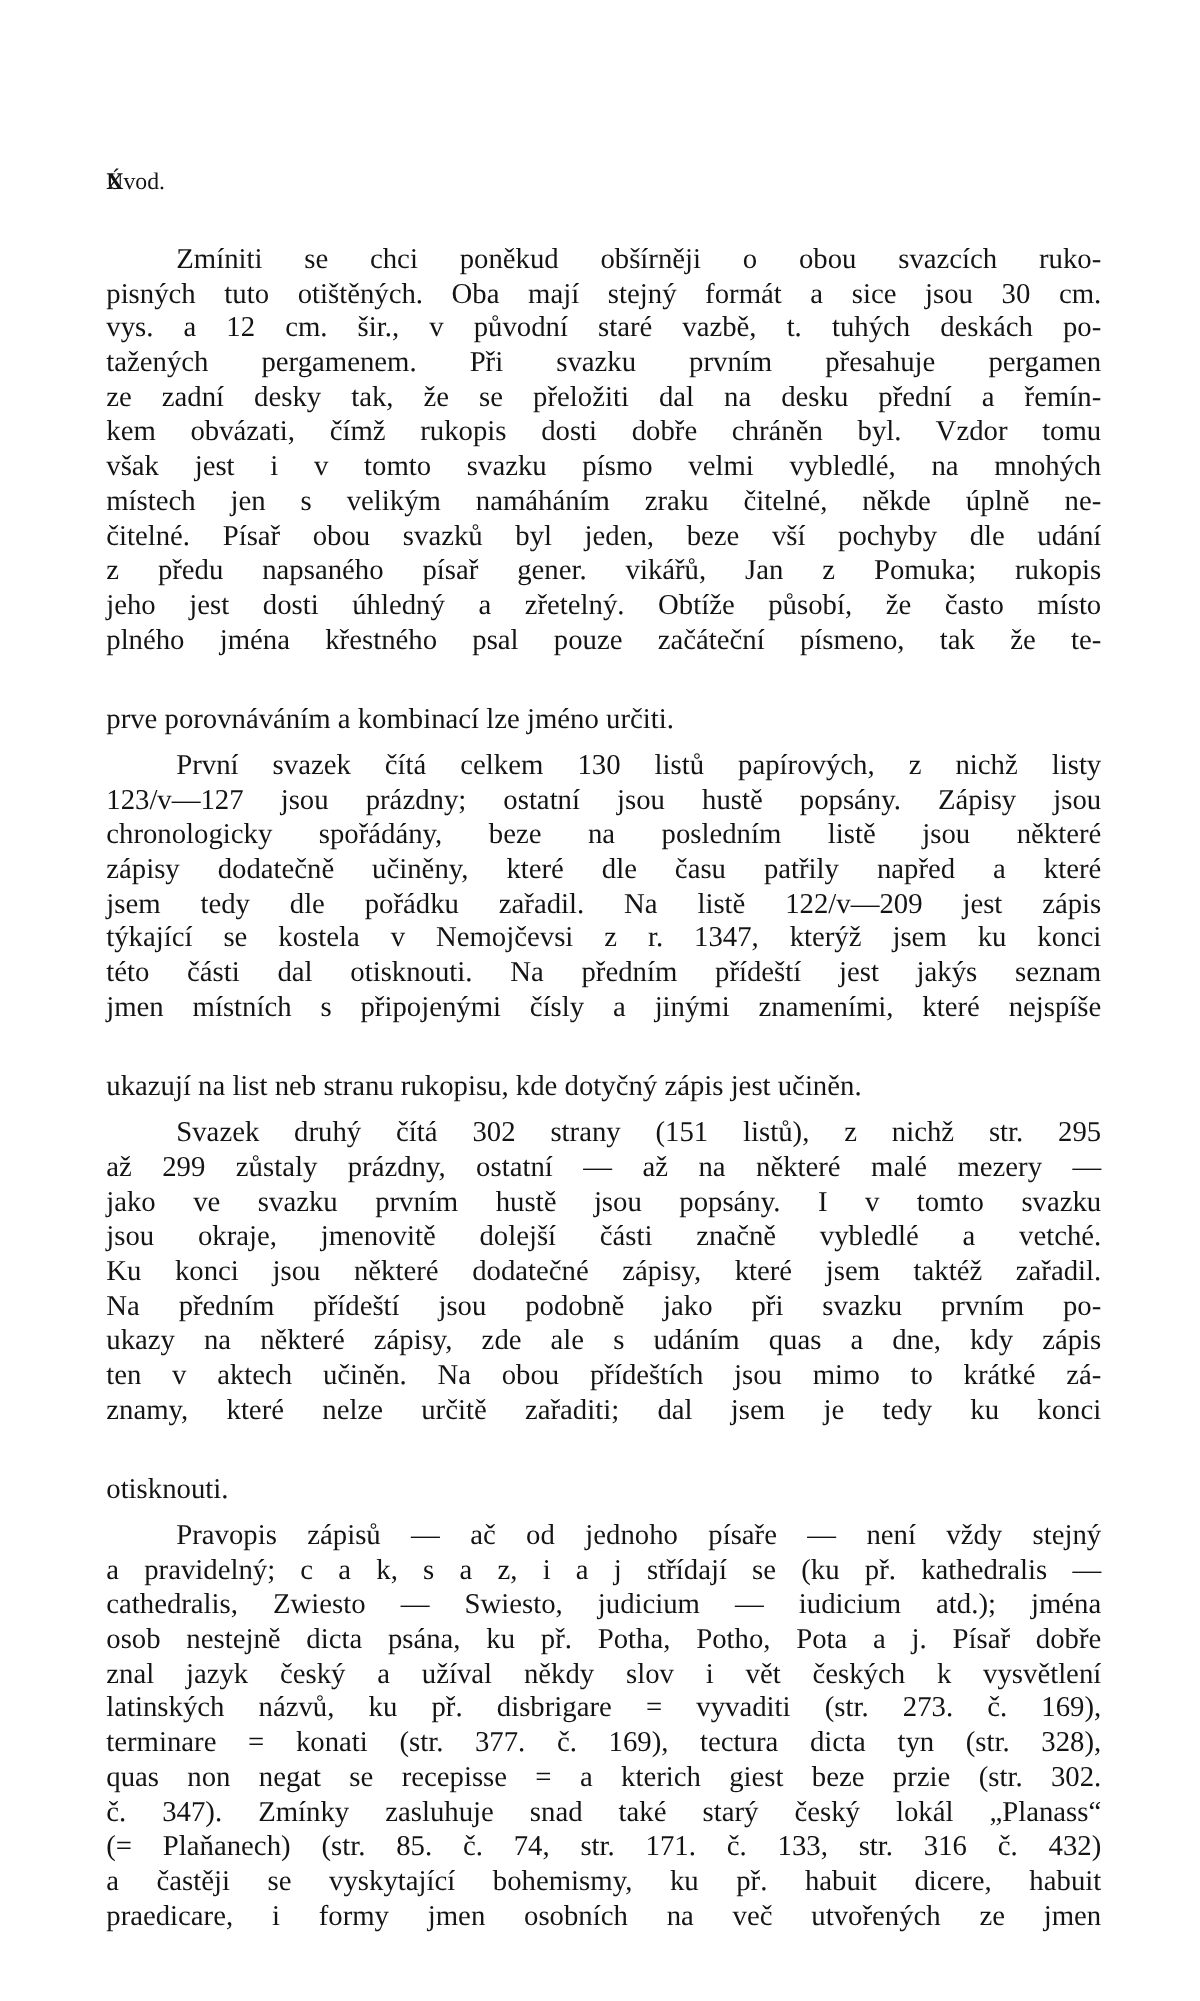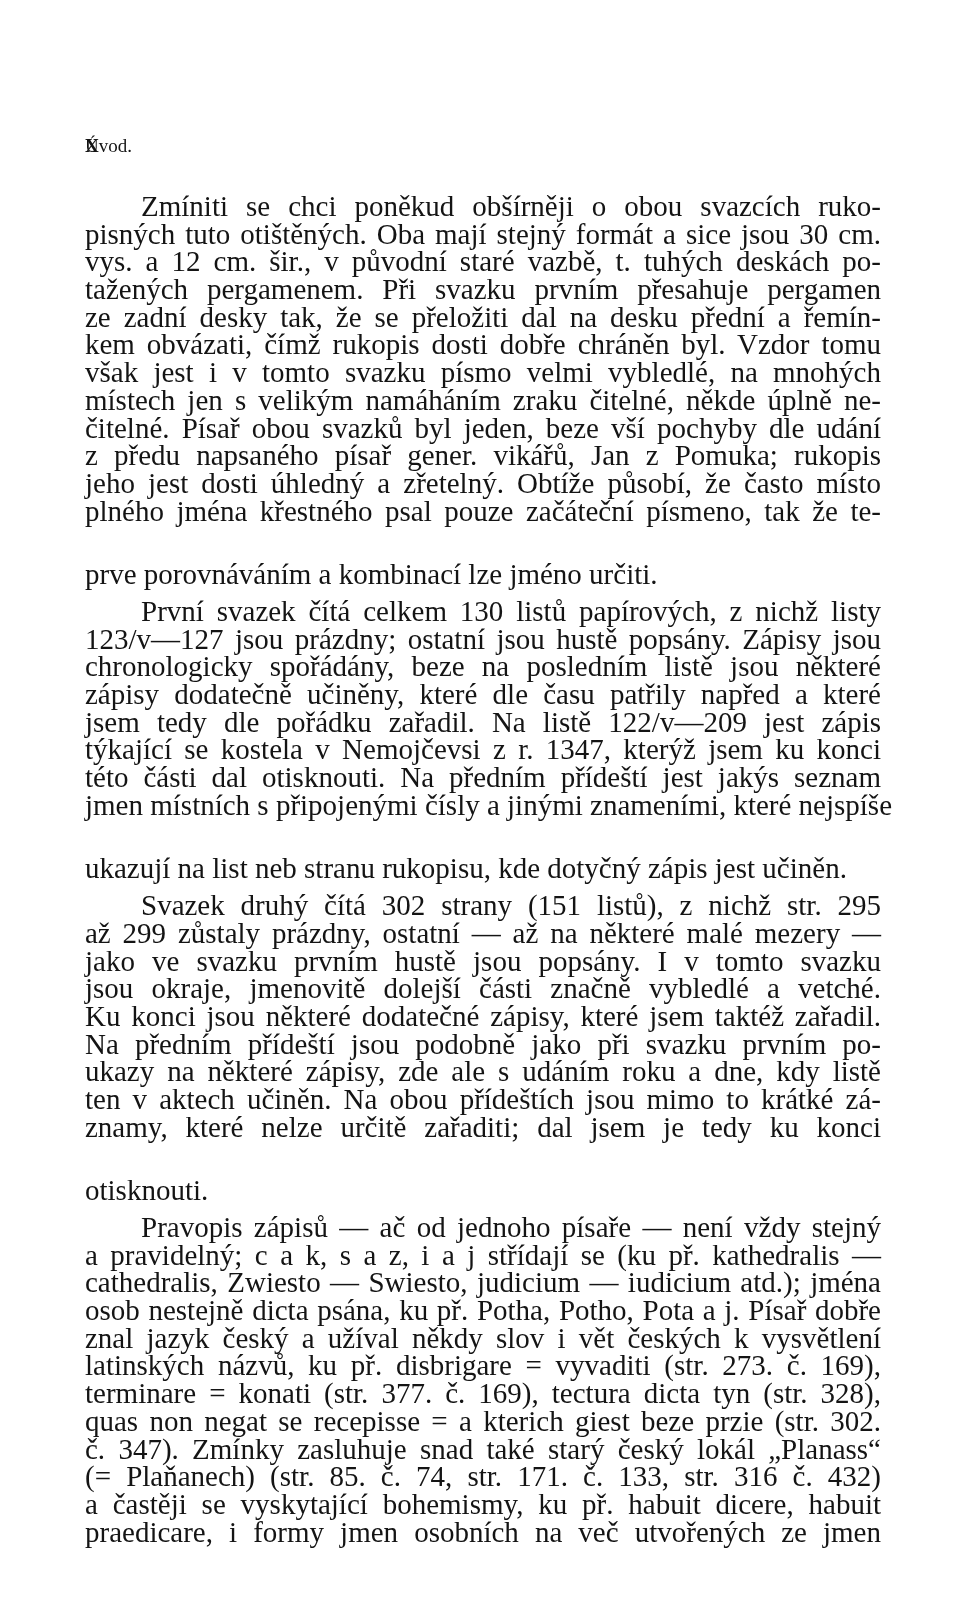--- a/index.html
+++ b/index.html
@@ -43,21 +43,21 @@
     top: 0;
   }
   .body-text {
     position: absolute;
     top: 193px;
     left: 0;
     width: 796px;
   }
   .para {
     margin: 0;
-    font-size: 29px;
+    font-size: 23px;
     line-height: 27.7px;
     text-align: justify;
   }
   .para + .para {
     margin-top: 9px;
     font-family: Liberation Serif, serif;
   }
   .line {
     display: block;
     text-align: justify;
@@ -114,21 +114,21 @@
       <span class="line last">ukazují na list neb stranu rukopisu, kde dotyčný zápis jest učiněn.</span>
     </p>
 
     <p class="para">
       <span class="line indent">Svazek druhý čítá 302 strany (151 listů), z nichž str. 295</span>
       <span class="line">až 299 zůstaly prázdny, ostatní — až na některé malé mezery —</span>
       <span class="line">jako ve svazku prvním hustě jsou popsány. I v tomto svazku</span>
       <span class="line">jsou okraje, jmenovitě dolejší části značně vybledlé a vetché.</span>
       <span class="line">Ku konci jsou některé dodatečné zápisy, které jsem taktéž zařadil.</span>
       <span class="line">Na předním přídeští jsou podobně jako při svazku prvním po-</span>
-      <span class="line">ukazy na některé zápisy, zde ale s udáním roku a dne, kdy listě</span>
+      <span class="line">ukazy na některé zápisy, zde ale s udáním quas a dne, kdy zápis</span>
       <span class="line">ten v aktech učiněn. Na obou přídeštích jsou mimo to krátké zá-</span>
       <span class="line">znamy, které nelze určitě zařaditi; dal jsem je tedy ku konci</span>
       <span class="line last">otisknouti.</span>
     </p>
 
     <p class="para">
       <span class="line indent">Pravopis zápisů — ač od jednoho písaře — není vždy stejný</span>
       <span class="line">a pravidelný; c a k, s a z, i a j střídají se (ku př. kathedralis —</span>
       <span class="line">cathedralis, Zwiesto — Swiesto, judicium — iudicium atd.); jména</span>
       <span class="line">osob nestejně dicta psána, ku př. Potha, Potho, Pota a j. Písař dobře</span>

